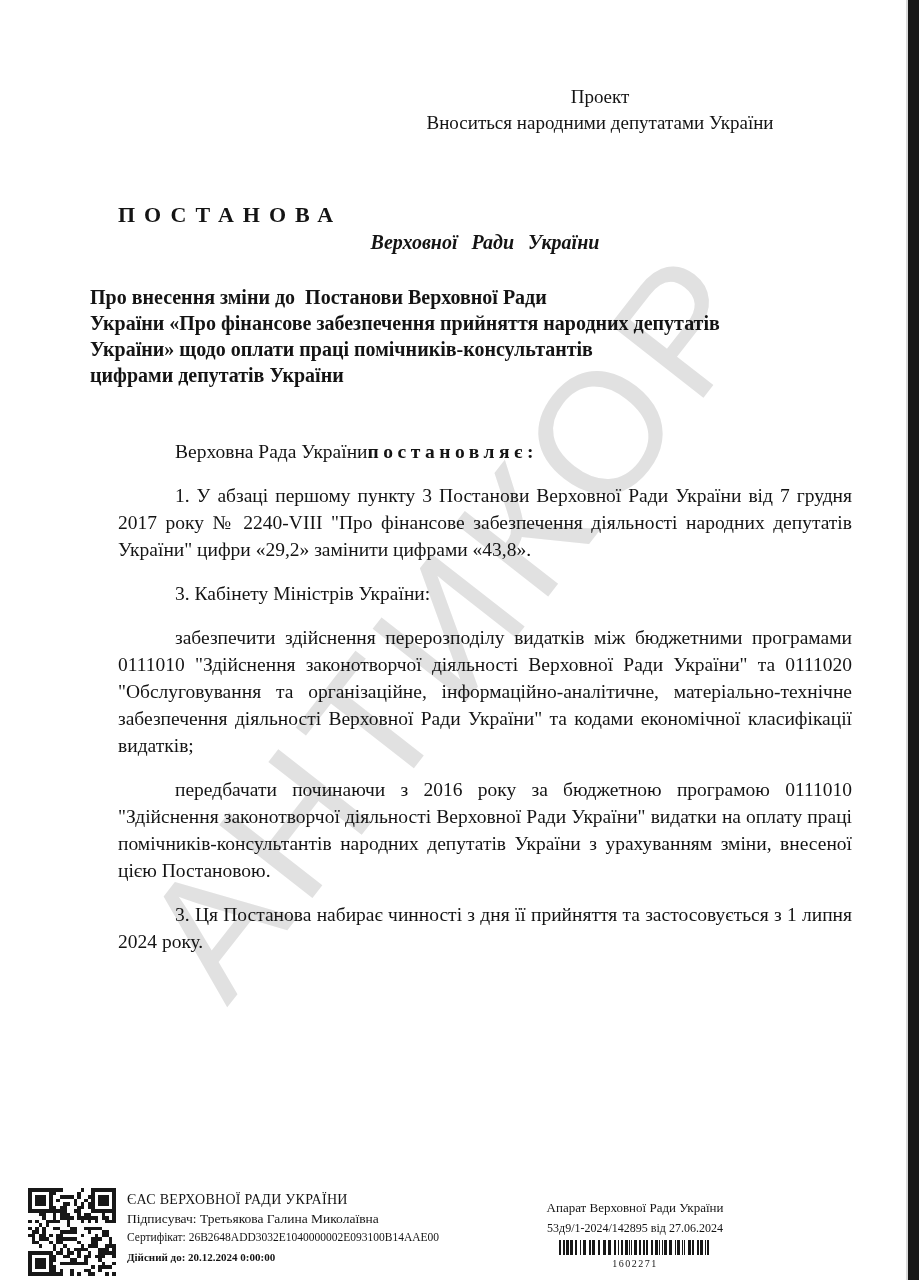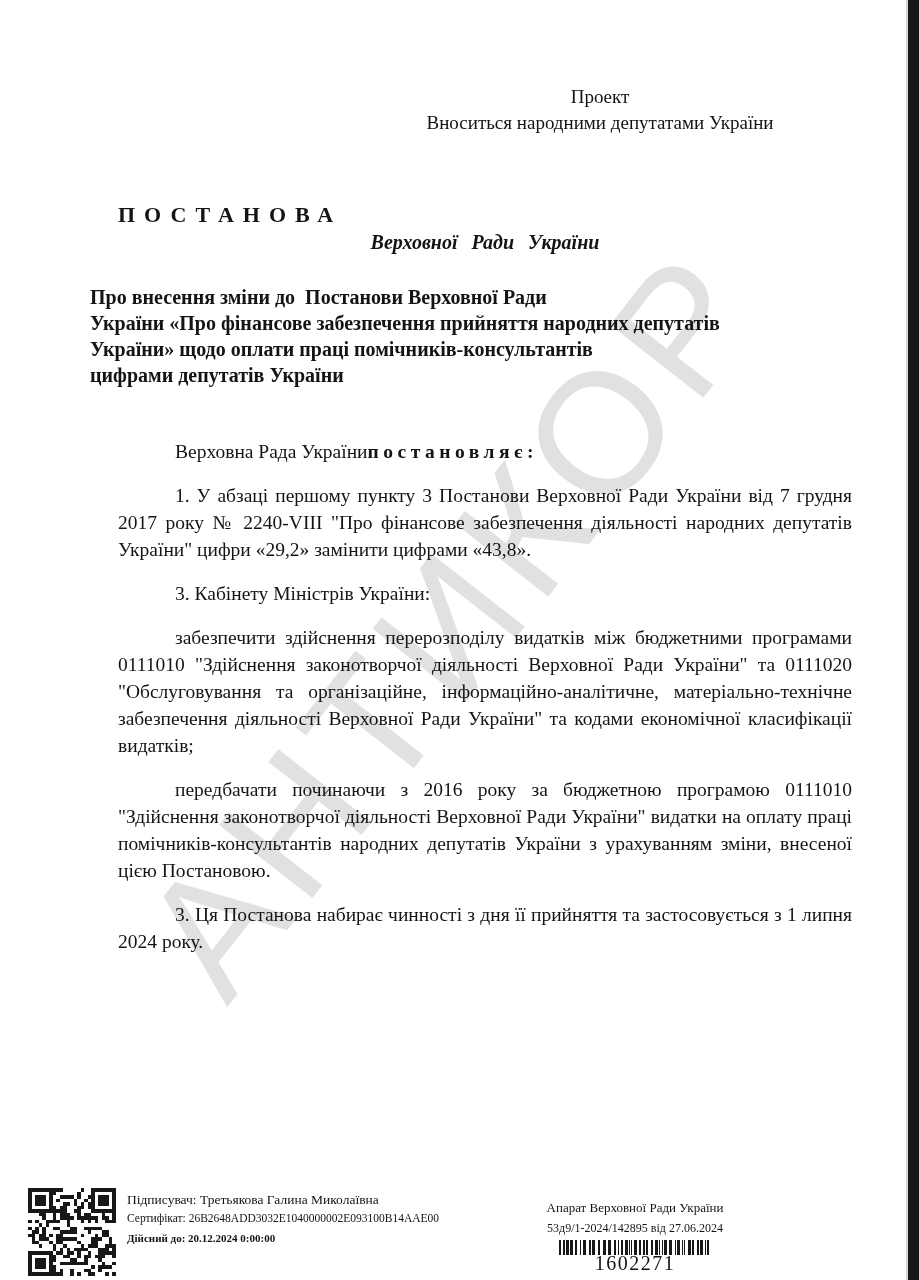--- a/index.html
+++ b/index.html
@@ -33,21 +33,21 @@
   .qr{position:absolute;left:28px;top:1188px;width:88px;height:88px;}
   .f-left{position:absolute;left:127px;top:1190px;width:360px;line-height:19px;}
   .f-left .l1{font-size:14px;letter-spacing:.3px;}
   .f-left .l2{font-size:13.5px;}
   .f-left .l3{font-size:11.5px;}
   .f-left .l4{font-size:11px;margin-top:1px;font-weight:bold;}
   .f-right{position:absolute;left:475px;top:1198px;width:320px;text-align:center;}
   .f-right .r1{font-size:13px;line-height:20px;text-align:center;}
   .f-right .r2{font-size:12px;line-height:20px;}
   .barcode{display:block;margin:2px auto 0 auto;width:152px;height:15px;}
-  .bar-num{font-size:20px;letter-spacing:1.5px;line-height:17px;}
+  .bar-num{font-size:10px;letter-spacing:1.5px;line-height:17px;}
 </style>
 </head>
 <body>
 
 <div class="page">
 
   <div class="watermark" style="color: rgb(225, 225, 225);">АНТИКОР</div>
 
   <div class="content">
 
@@ -380,20 +380,21 @@
         <rect x="9" y="24" width="1" height="1" fill="#181818"></rect>
         <rect x="12" y="24" width="1" height="1" fill="#181818"></rect>
         <rect x="14" y="24" width="1" height="1" fill="#181818"></rect>
         <rect x="17" y="24" width="1" height="1" fill="#181818"></rect>
         <rect x="18" y="24" width="1" height="1" fill="#181818"></rect>
         <rect x="22" y="24" width="1" height="1" fill="#181818"></rect>
         <rect x="24" y="24" width="1" height="1" fill="#181818"></rect>
       </svg>
 
     <div class="f-left">
+      <div class="l1">ЄАС ВЕРХОВНОЇ РАДИ УКРАЇНИ</div>
       <div class="l2">Підписувач: Третьякова Галина Миколаївна</div>
       <div class="l3">Сертифікат: 26B2648ADD3032E1040000002E093100B14AAE00</div>
       <div class="l4">Дійсний до: 20.12.2024 0:00:00</div>
     </div>
 
     <div class="f-right">
       <div class="r1">Апарат Верховної Ради України</div>
       <div class="r2">53д9/1-2024/142895 від 27.06.2024</div>
       <svg class="barcode" viewBox="0 0 152 15" preserveAspectRatio="none" shape-rendering="crispEdges">
           <rect x="0" y="0" width="2" height="15" fill="#181818"></rect>

